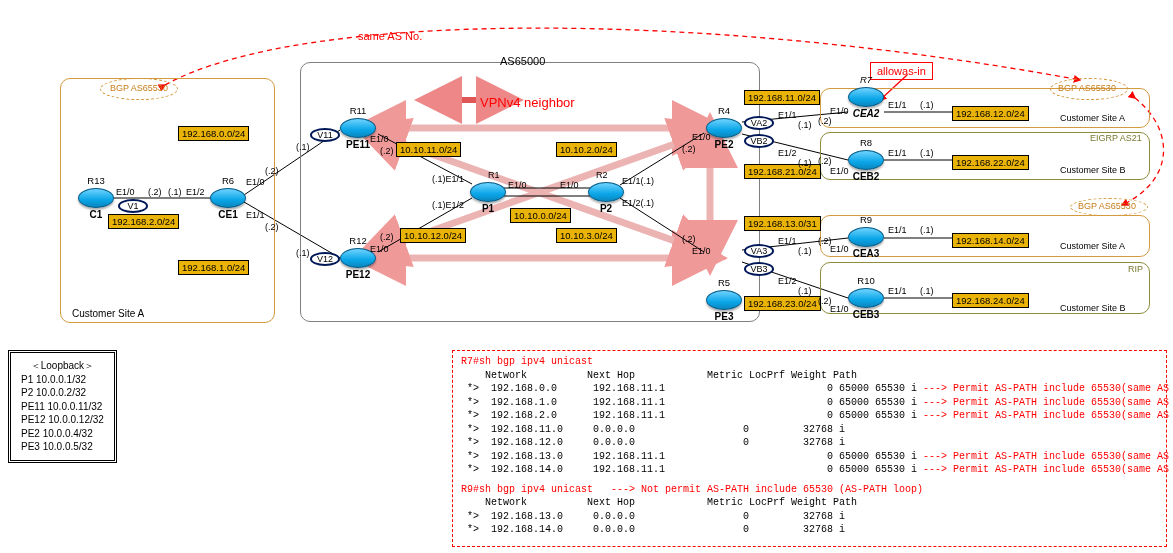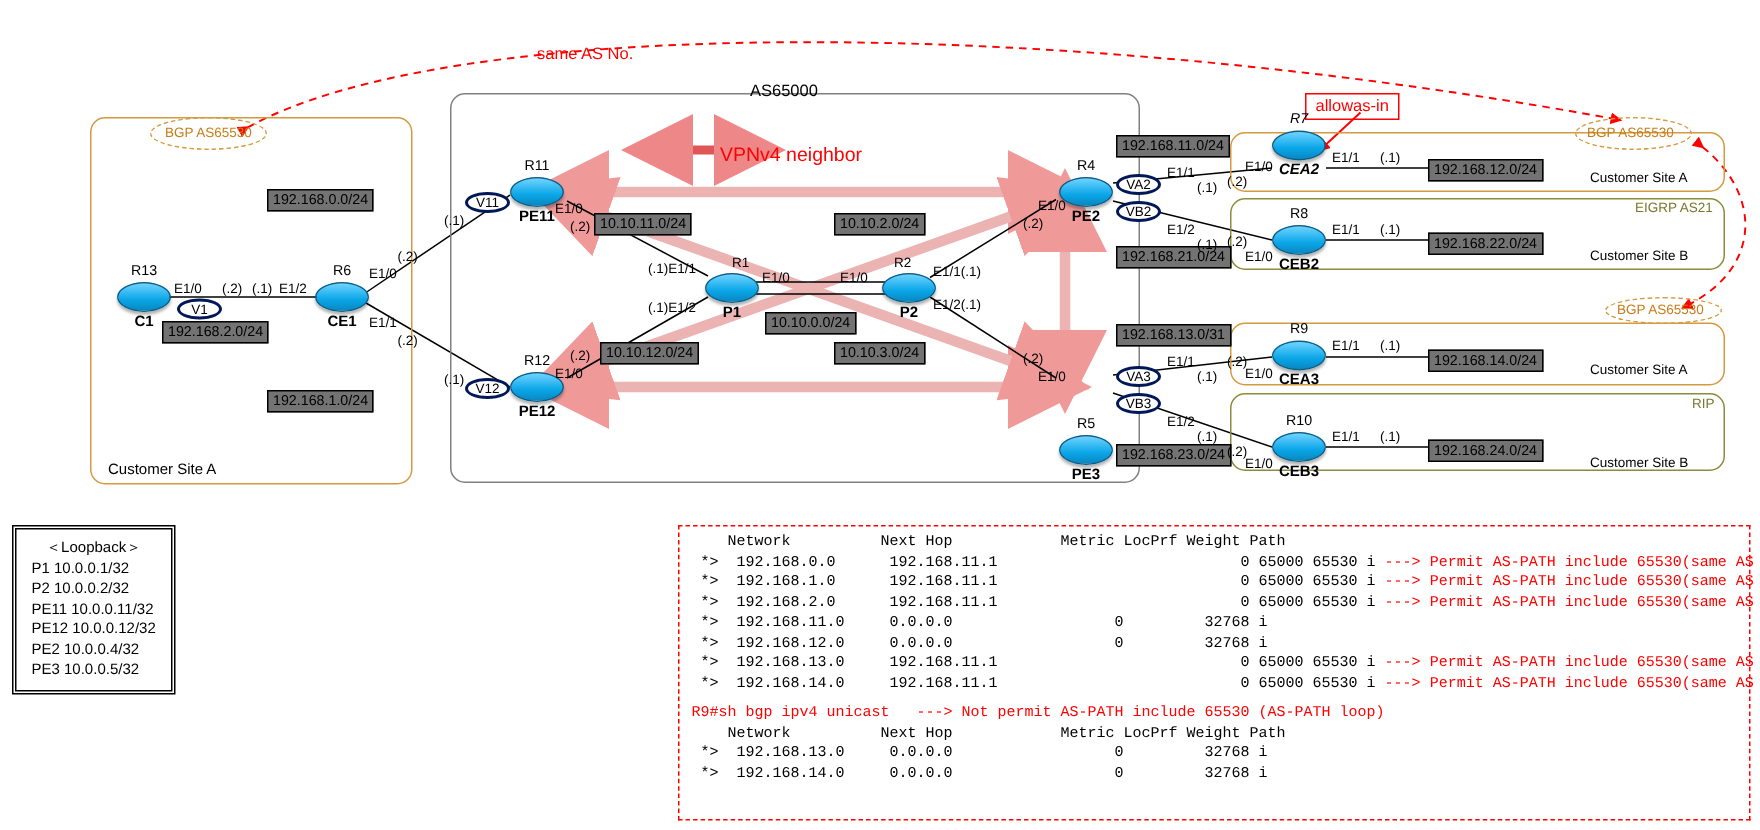--- a/index.html
+++ b/index.html
@@ -13,21 +13,21 @@
     position: relative;
     background: #fff;
   }
   .region-box {
     position: absolute;
     border: 1px solid;
     border-radius: 10px;
   }
   .label {
     position: absolute;
-    background: #737373;
+    background: #eab308;
     border: 1px solid #000;
     padding: 1px 3px;
     font-size: 9.5px;
     white-space: nowrap;
   }
   .txt {
     position: absolute;
     font-size: 9px;
     white-space: nowrap;
   }
@@ -360,20 +360,21 @@
     <div>P1 10.0.0.1/32</div>
     <div>P2 10.0.0.2/32</div>
     <div>PE11 10.0.0.11/32</div>
     <div>PE12 10.0.0.12/32</div>
     <div>PE2 10.0.0.4/32</div>
     <div>PE3 10.0.0.5/32</div>
   </div>
 </div>
 
 <div class="bgp-panel">
+  <div class="bgp-row">R7#sh bgp ipv4 unicast</div>
   <div class="bgp-row bgp-black">    Network          Next Hop            Metric LocPrf Weight Path</div>
   <div class="bgp-row"><span class="bgp-black"> *&gt;  192.168.0.0      192.168.11.1                           0 65000 65530 i</span><span> ---&gt; Permit AS-PATH include 65530(same AS No.)</span></div>
   <div class="bgp-row"><span class="bgp-black"> *&gt;  192.168.1.0      192.168.11.1                           0 65000 65530 i</span><span> ---&gt; Permit AS-PATH include 65530(same AS No.)</span></div>
   <div class="bgp-row"><span class="bgp-black"> *&gt;  192.168.2.0      192.168.11.1                           0 65000 65530 i</span><span> ---&gt; Permit AS-PATH include 65530(same AS No.)</span></div>
   <div class="bgp-row"><span class="bgp-black"> *&gt;  192.168.11.0     0.0.0.0                  0         32768 i</span></div>
   <div class="bgp-row"><span class="bgp-black"> *&gt;  192.168.12.0     0.0.0.0                  0         32768 i</span></div>
   <div class="bgp-row"><span class="bgp-black"> *&gt;  192.168.13.0     192.168.11.1                           0 65000 65530 i</span><span> ---&gt; Permit AS-PATH include 65530(same AS No.)</span></div>
   <div class="bgp-row"><span class="bgp-black"> *&gt;  192.168.14.0     192.168.11.1                           0 65000 65530 i</span><span> ---&gt; Permit AS-PATH include 65530(same AS No.)</span></div>
   <div style="height:6px"></div>
   <div class="bgp-row">R9#sh bgp ipv4 unicast   ---&gt; Not permit AS-PATH include 65530 (AS-PATH loop)</div>

